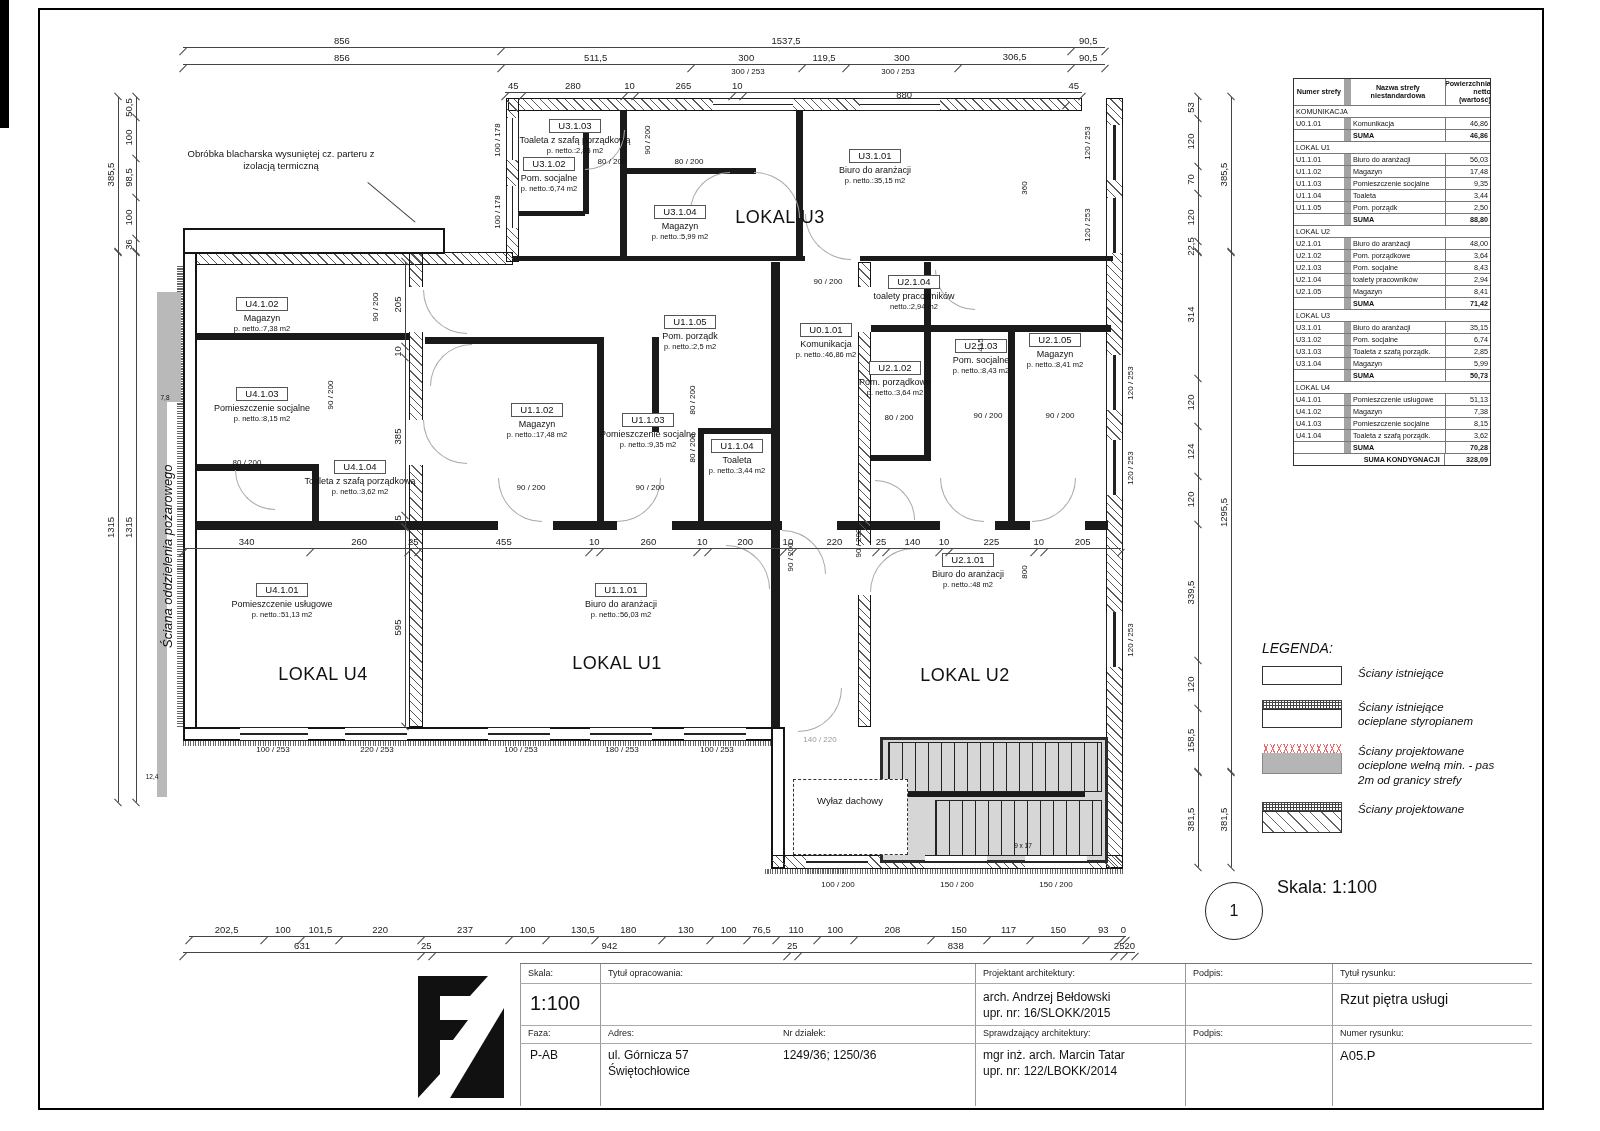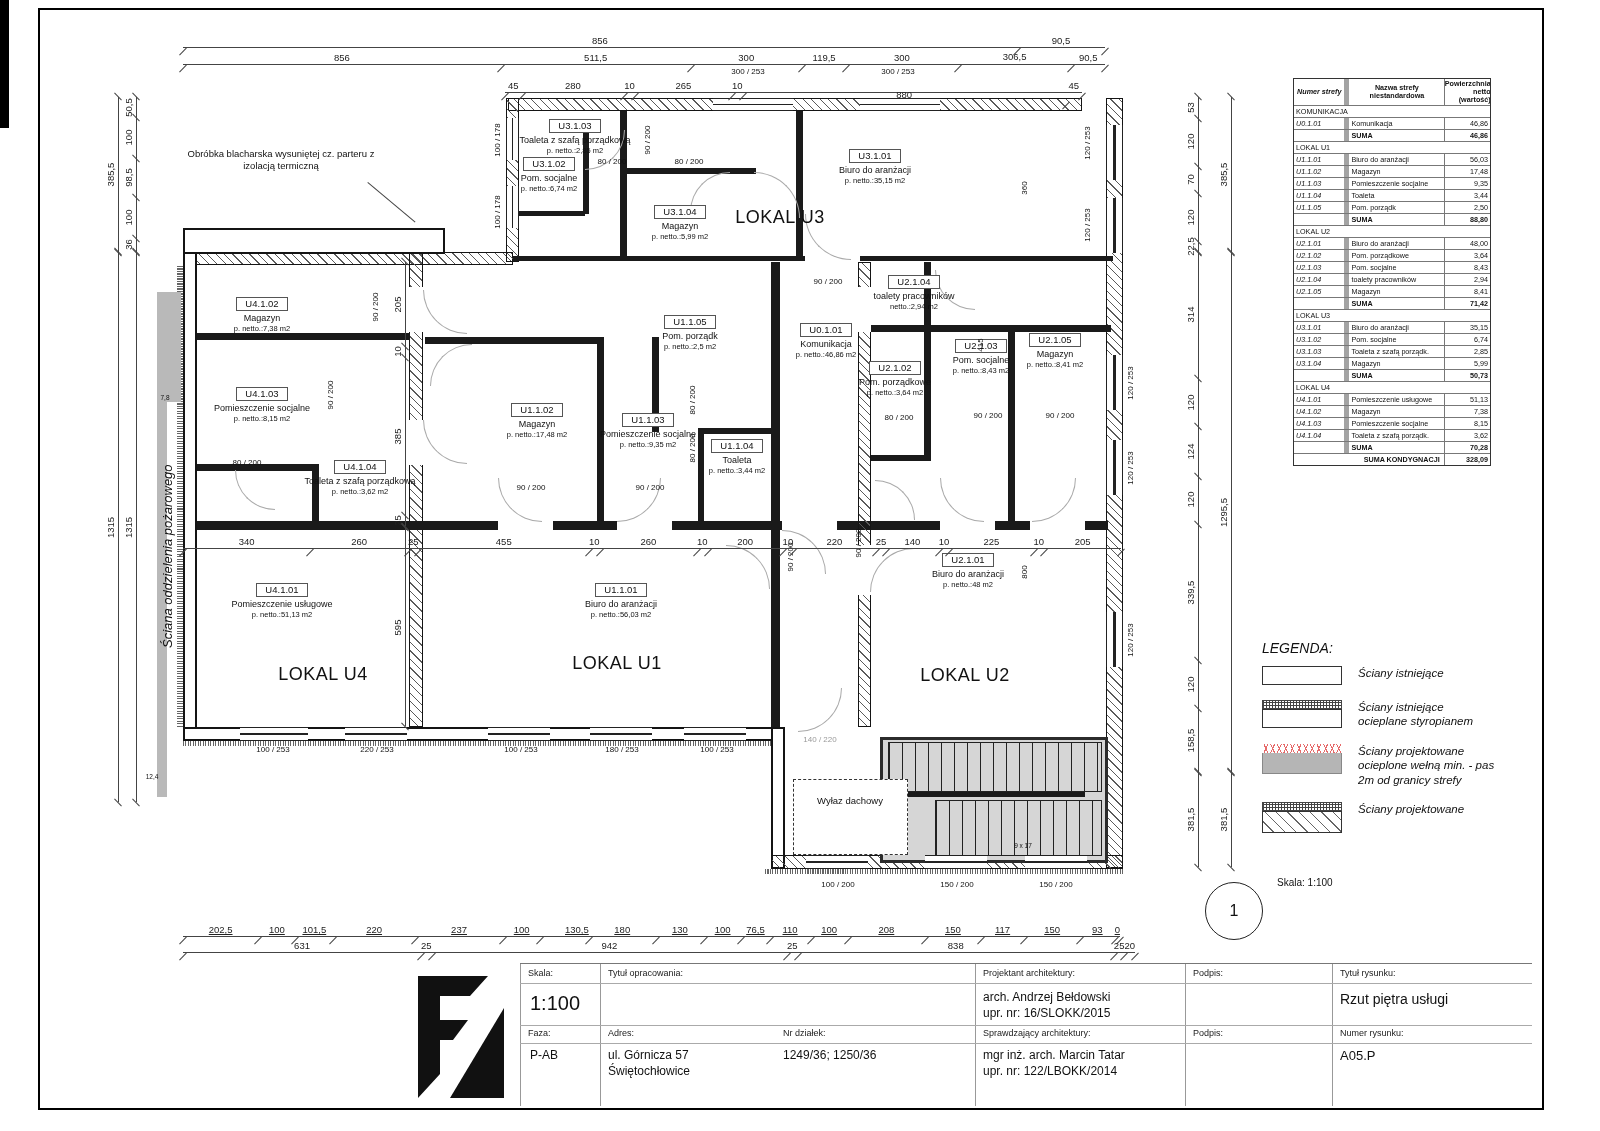--- a/index.html
+++ b/index.html
@@ -56,21 +56,21 @@
 
   
   #roofnote{position:absolute;left:186px;top:148px;width:190px;text-align:center;font-size:9.5px;line-height:1.3;}
   #firewall{position:absolute;left:160px;top:648px;font-size:13px;font-style:italic;transform:rotate(-90deg);transform-origin:left top;white-space:nowrap;}
 
   
   #ztable{position:absolute;left:1293px;top:78px;width:196px;font-size:7.2px;border:1px solid #333;background:#fff;}
   .trow{display:flex;border-top:1px solid #777;min-height:11px;align-items:stretch;}
   .trow:first-child{border-top:none;}
   .trow .c{padding:1px 2px;overflow:hidden;white-space:nowrap;}
-  .trow .c1{width:48px;border-right:5px solid #a3a3a3;font-style:italic;}
+  .trow .c1{width:48px;border-right:7px solid #a3a3a3;}
   .trow .c2{width:94px;border-right:1px solid #777;}
   .trow .c3{width:42px;text-align:right;}
   .thead{font-weight:bold;text-align:center;min-height:20px;}
   .thead .c{white-space:normal;display:flex;align-items:center;justify-content:center;line-height:1.1;}
   .tsum{font-weight:bold;}
   .ttotal{font-weight:bold;}
   .ttotal .cl{width:144px;text-align:right;border-right:1px solid #777;padding:1px 4px;}
 
   
   #legend{position:absolute;left:1262px;top:640px;width:262px;}
@@ -84,21 +84,21 @@
   .sw-gray{height:20px;background:#b5b5b5;border:1px solid #888;border-top:none;}
   .sw-zig{height:9px;
     background:repeating-linear-gradient(115deg,transparent 0 5px,#e66a6a 5px 6px),repeating-linear-gradient(65deg,transparent 0 5px,#e66a6a 5px 6px);}
   .sw-diag{height:20px;border:1px solid #333;background:repeating-linear-gradient(45deg,transparent 0 7px,#666 7px 8px);}
 
   
   #dtitle{position:absolute;left:1205px;top:876px;width:320px;}
   #dtitle .circle{position:absolute;left:0;top:6px;width:56px;height:56px;border:1.6px solid #222;border-radius:50%;
     display:flex;align-items:center;justify-content:center;font-size:16px;}
   #dtitle .dt-text{margin-left:72px;width:238px;font-size:25px;border-bottom:2px solid #222;padding-bottom:2px;white-space:nowrap;}
-  #dtitle .dt-scale{margin-left:72px;font-size:10px;margin-top:1px;}
+  #dtitle .dt-scale{margin-left:72px;font-size:18px;margin-top:1px;}
 
   
   #tblock{position:absolute;left:520px;top:963px;width:1012px;height:142px;border-top:1px solid #777;font-size:9.5px;}
   .tb-col{position:absolute;top:0;bottom:0;border-left:1px solid #999;}
   .tb-h{position:absolute;font-size:9px;color:#222;}
   .tb-v{position:absolute;font-size:12px;line-height:1.3;}
   .tb-hr{position:absolute;left:0;right:0;border-top:1px solid #aaa;}
   #logo{position:absolute;left:408px;top:974px;width:100px;height:126px;}
 </style>
 </head>
@@ -258,20 +258,23 @@
       <div class="lbl" style="left: 980px; top: 345px; transform: translate(-50%, -50%) rotate(-90deg);">415</div>
       <div class="lbl" style="left: 1024px; top: 572px; transform: translate(-50%, -50%) rotate(-90deg);">800</div>
       <div class="lbl tiny" style="left: 1023px; top: 845px;">9 x 17</div>
       <div class="lbl tiny" style="left: 165px; top: 397px;">7,8</div>
       <div class="lbl tiny" style="left: 152px; top: 776px;">12,4</div>
       <div class="lbl note" style="left: 850px; top: 800px;">Wyłaz dachowy</div>
       <div class="dim h" style="left: 183px; top: 33px; width: 922px; height: 14px;">
         <div class="seg" style="flex: 856 1 0px;">
           <span>856</span>
         </div>
+        <div class="seg" style="flex: 1537.5 1 0px;">
+          <span>1537,5</span>
+        </div>
         <div class="seg" style="flex: 90.5 1 0px;">
           <span>90,5</span>
         </div>
       </div>
       <div class="dim h" style="left: 183px; top: 50px; width: 922px; height: 14px;">
         <div class="seg" style="flex: 856 1 0px;">
           <span>856</span>
         </div>
         <div class="seg" style="flex: 511.5 1 0px;">
           <span>511,5</span>
@@ -358,21 +361,21 @@
         <div class="seg" style="flex: 225 1 0px;">
           <span>225</span>
         </div>
         <div class="seg" style="flex: 10 1 0px;">
           <span>10</span>
         </div>
         <div class="seg" style="flex: 205 1 0px;">
           <span>205</span>
         </div>
       </div>
-      <div class="dim h" style="left: 183px; top: 922px; width: 937px; height: 14px; text-decoration: underline;">
+      <div class="dim h" style="left: 189px; top: 922px; width: 937px; height: 14px;">
         <div class="seg" style="flex: 202.5 1 0px;">
           <span>202,5</span>
         </div>
         <div class="seg" style="flex: 100 1 0px;">
           <span>100</span>
         </div>
         <div class="seg" style="flex: 101.5 1 0px;">
           <span>101,5</span>
         </div>
         <div class="seg" style="flex: 220 1 0px;">

